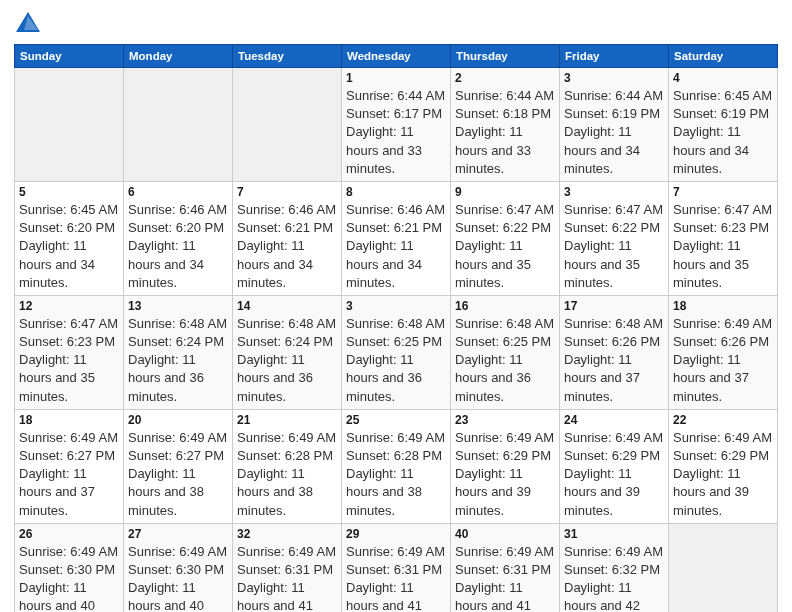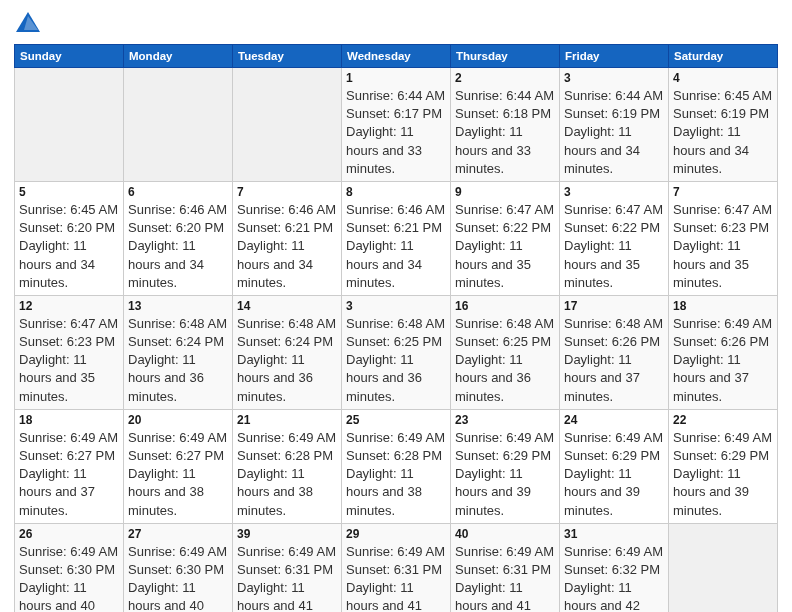--- a/index.html
+++ b/index.html
@@ -249,21 +249,21 @@
         <tr>
           <td>
             <div class="day-number">26</div>
             <div class="day-info">Sunrise: 6:49 AM<br>Sunset: 6:30 PM<br>Daylight: 11 hours and 40 minutes.</div>
           </td>
           <td>
             <div class="day-number">27</div>
             <div class="day-info">Sunrise: 6:49 AM<br>Sunset: 6:30 PM<br>Daylight: 11 hours and 40 minutes.</div>
           </td>
           <td>
-            <div class="day-number">39</div>
+            <div class="day-number">32</div>
             <div class="day-info">Sunrise: 6:49 AM<br>Sunset: 6:31 PM<br>Daylight: 11 hours and 41 minutes.</div>
           </td>
           <td>
             <div class="day-number">29</div>
             <div class="day-info">Sunrise: 6:49 AM<br>Sunset: 6:31 PM<br>Daylight: 11 hours and 41 minutes.</div>
           </td>
           <td>
             <div class="day-number">40</div>
             <div class="day-info">Sunrise: 6:49 AM<br>Sunset: 6:31 PM<br>Daylight: 11 hours and 41 minutes.</div>
           </td>

